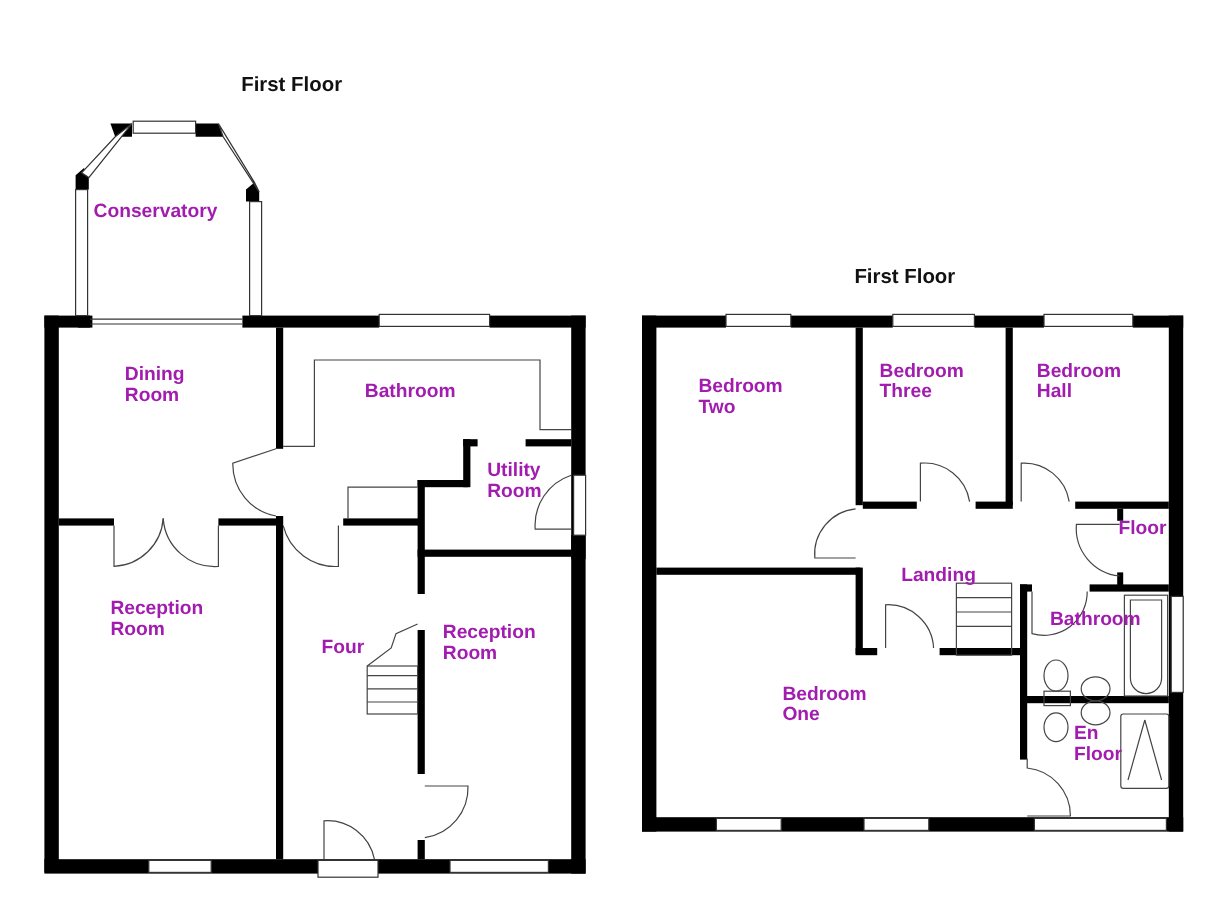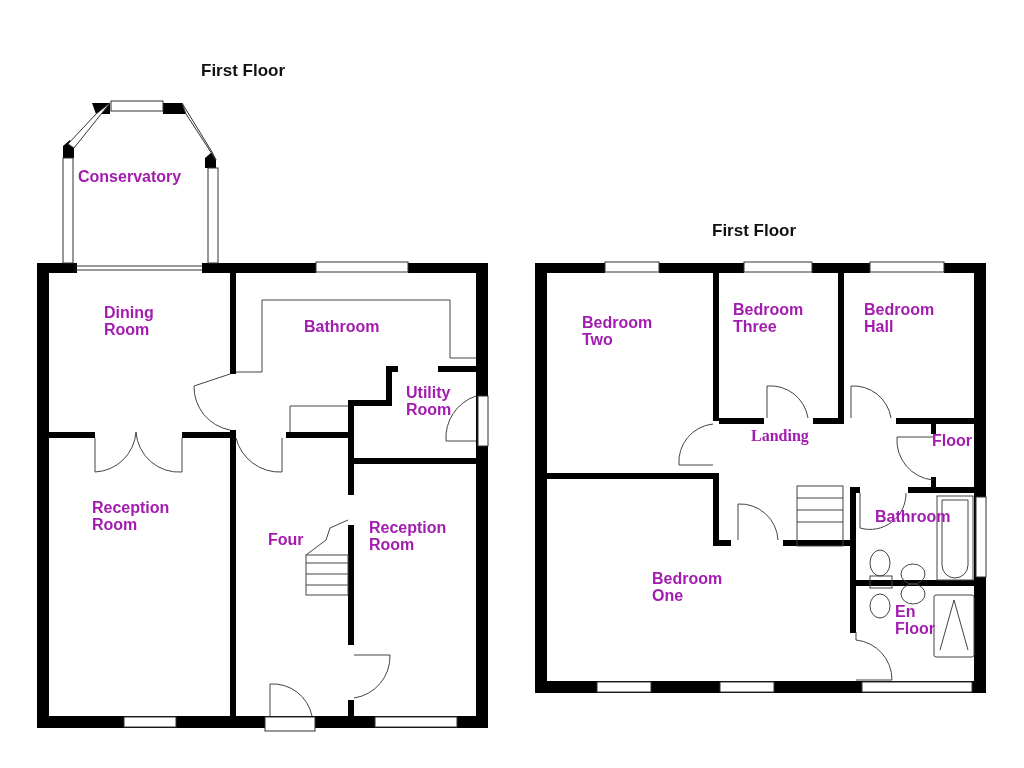--- a/index.html
+++ b/index.html
@@ -178,21 +178,21 @@
     <span>Two</span>
   </div>
 <div class="label" style="left:733px; top:301px; width:90px;">
     <span>Bedroom</span>
     <span>Three</span>
   </div>
 <div class="label" style="left:864px; top:301px; width:90px;">
     <span>Bedroom</span>
     <span>Hall</span>
   </div>
-<div class="label" style="left:751px; top:427px;font-family:Liberation Serif, serif;">
+<div class="label" style="left:751px; top:471px;">
     <span>Landing</span>
   </div>
 <div class="label" style="left:932px; top:432px;">
     <span>Floor</span>
   </div>
 <div class="label" style="left:875px; top:508px;">
     <span>Bathroom</span>
   </div>
 <div class="label" style="left:652px; top:570px; width:90px;">
     <span>Bedroom</span>

